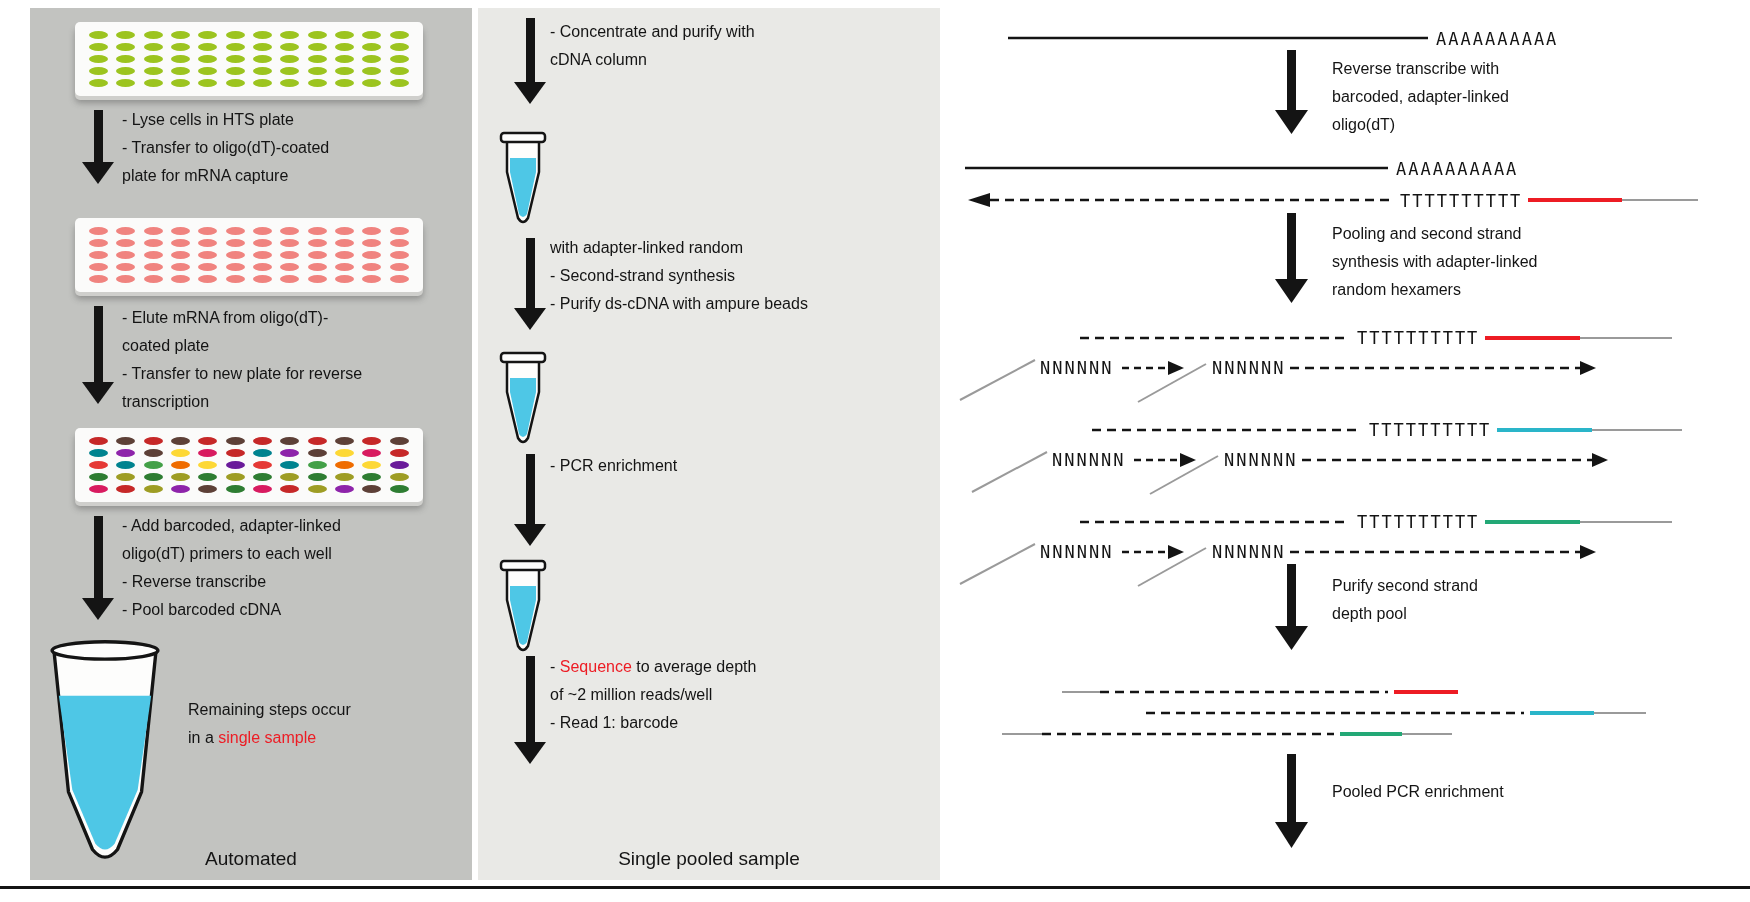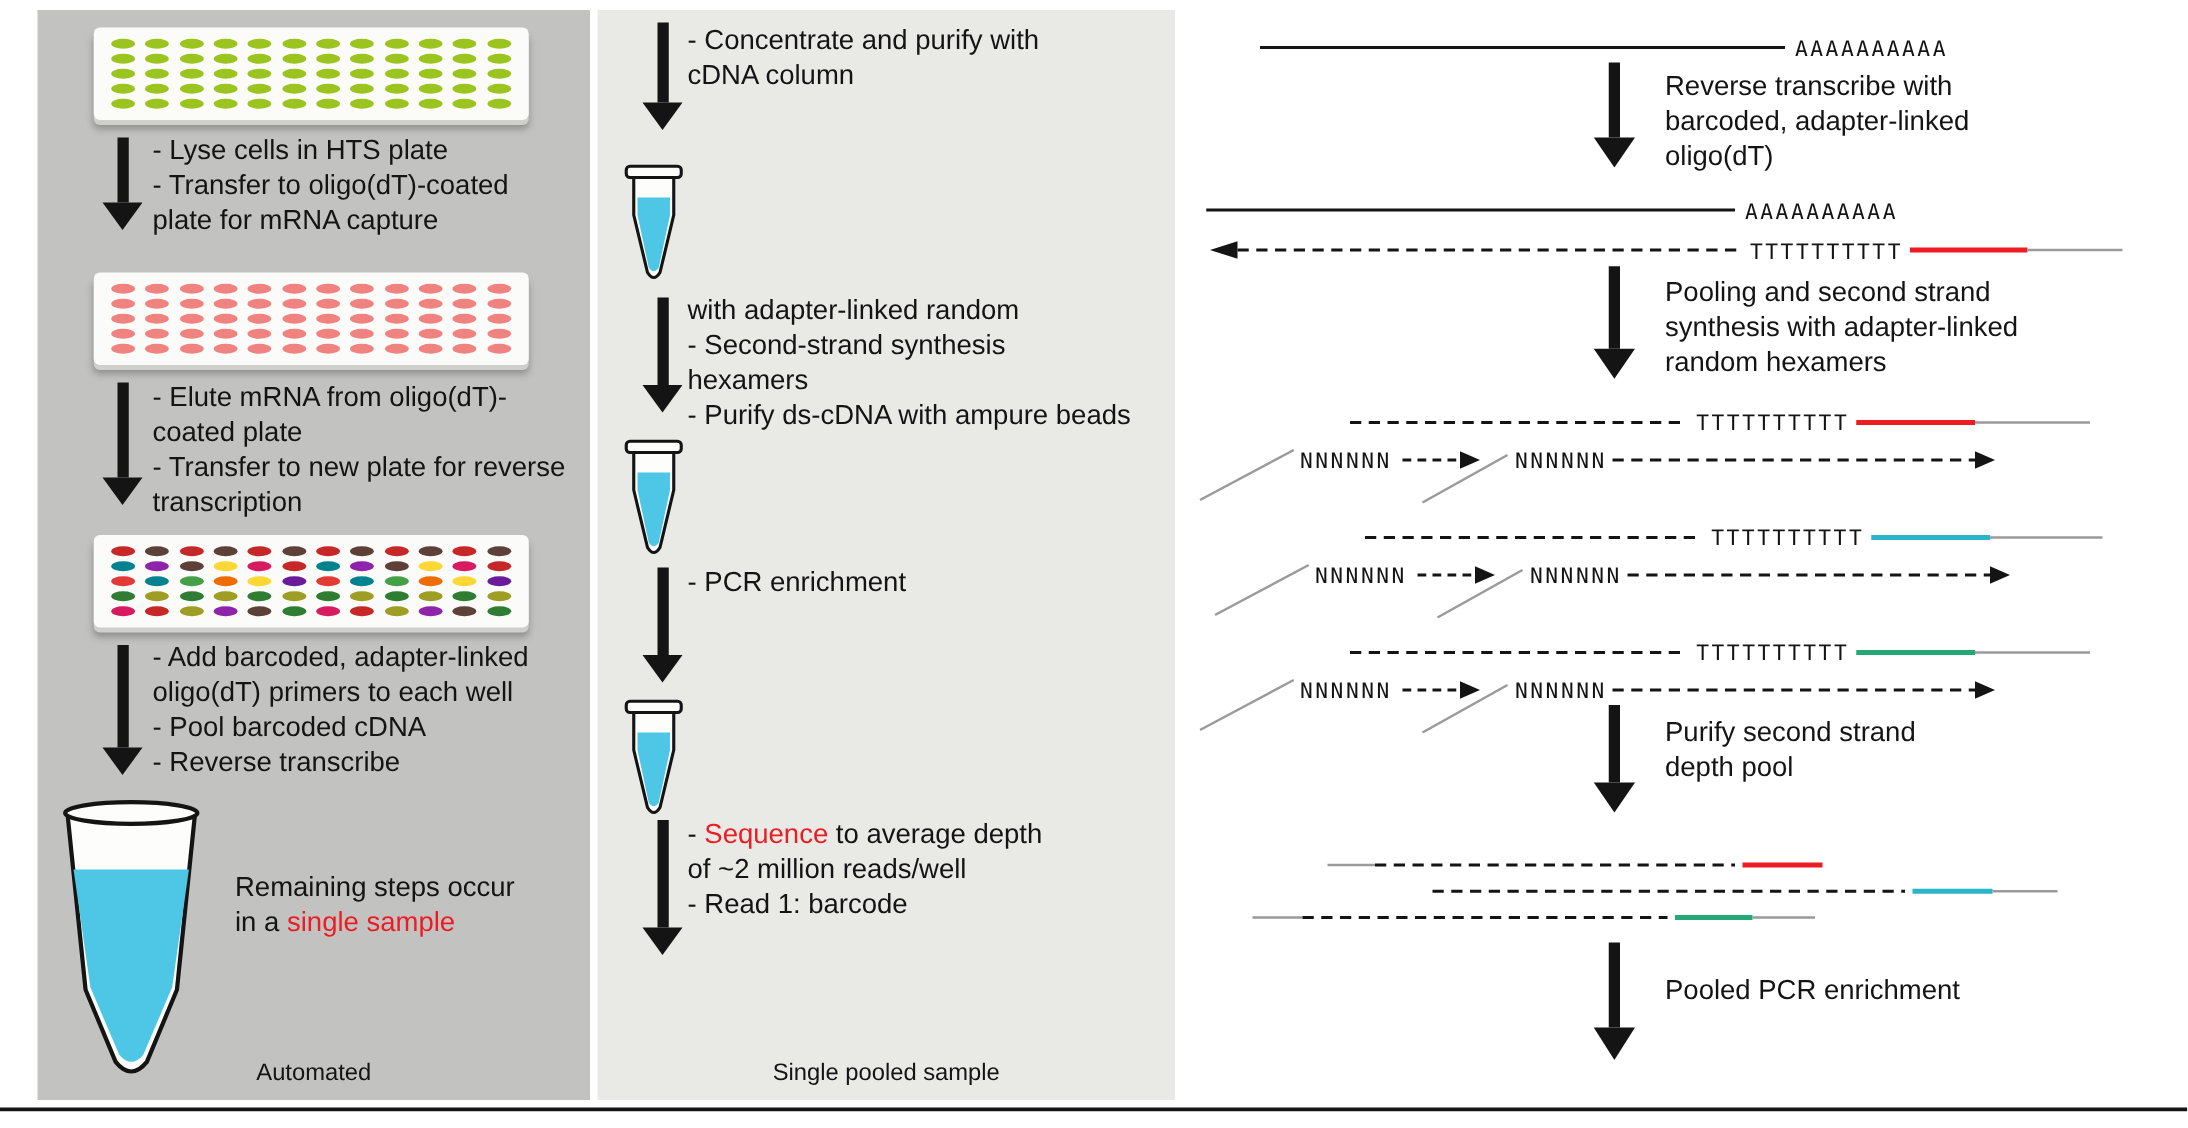--- a/index.html
+++ b/index.html
@@ -3,21 +3,21 @@
 <meta charset="utf-8">
 <style>
   html,body { margin:0; padding:0; background:#fff; }
   #fig {
     position:relative; width:1750px; height:902px; background:#fff;
     font-family:"Liberation Sans","DejaVu Sans",sans-serif; color:#141414; overflow:hidden;
   }
   .panel { position:absolute; top:8px; height:872px; }
   #left-panel  { left:30px;  width:442px; background:#c2c3c0; }
   #middle-panel{ left:478px; width:462px; background:#e9e9e6; }
-  .txt { position:absolute; font-size:22px; line-height:28px; white-space:nowrap; }
+  .txt { position:absolute; font-size:16px; line-height:28px; white-space:nowrap; }
   .panel-label { position:absolute; left:0; right:0; top:840px; text-align:center; font-size:19px; }
   .v-arrow { position:absolute; width:32px; display:flex; flex-direction:column; align-items:center; }
   .v-arrow .shaft { width:9px; background:#141414; }
   .v-arrow .head { width:0; height:0; border-left:16px solid transparent; border-right:16px solid transparent; border-top:22px solid #141414; }
   .plate {
     position:absolute; width:348px; height:74px; background:#fbfbfa; border-radius:5px;
     box-shadow:0 4px 0 #cfcfcc, 0 7px 6px rgba(50,50,50,.35);
     display:grid; grid-template-columns:repeat(12,1fr); grid-template-rows:repeat(5,1fr);
     align-items:center; justify-items:center; padding:7px 10px; box-sizing:border-box;
   }
@@ -243,22 +243,22 @@
         <i style="background: rgb(46, 125, 50);"></i>
       </div>
 
     <div class="v-arrow" style="left:52px;top:508px">
       <div class="shaft" style="height:82px"></div>
       <div class="head"></div>
     </div>
     <div class="txt" style="left:92px;top:504px">
       <div>- Add barcoded, adapter-linked</div>
       <div>oligo(dT) primers to each well</div>
+      <div>- Reverse transcribe</div>
       <div>- Pool barcoded cDNA</div>
-      <div>- Reverse transcribe</div>
     </div>
 
     <svg class="tube-l" style="left:12px;top:628px" width="126" height="226" viewBox="0 0 130 235">
       <path d="M12,16 L27,162 L52,222 Q65,238 78,222 L103,162 L118,16 Z" fill="#fdfdfc" stroke="#141414" stroke-width="3.5" stroke-linejoin="round"></path>
       <path d="M17,62 L31,160 L55,216 Q65,228 75,216 L99,160 L113,62 Z" fill="#4ec7e6"></path>
       <ellipse cx="65" cy="15" rx="55" ry="9" fill="#fdfdfc" stroke="#141414" stroke-width="3.5"></ellipse>
     </svg>
 
     <div class="txt" style="left:158px;top:688px">
       <div>Remaining steps occur</div>
@@ -285,21 +285,20 @@
       <rect x="3" y="3" width="44" height="9" rx="3" fill="#fdfdfc" stroke="#141414" stroke-width="2.5"></rect>
     </svg>
 
     <div class="v-arrow" style="left:36px;top:230px">
       <div class="shaft" style="height:70px"></div>
       <div class="head"></div>
     </div>
     <div class="txt" style="left:72px;top:226px">
       <div>with adapter-linked random</div>
       <div>- Second-strand synthesis</div>
-      <div>hexamers</div>
       <div>- Purify ds-cDNA with ampure beads</div>
     </div>
 
     <svg class="tube-s" style="left:20px;top:342px" width="50" height="100" viewBox="0 0 50 100">
       <path d="M9,11 L9,42 L20,88 Q25,96 30,88 L41,42 L41,11 Z" fill="#fdfdfc" stroke="#141414" stroke-width="2.5" stroke-linejoin="round"></path>
       <path d="M12,28 L12,42 L21,84 Q25,90 29,84 L38,42 L38,28 Z" fill="#4ec7e6"></path>
       <rect x="3" y="3" width="44" height="9" rx="3" fill="#fdfdfc" stroke="#141414" stroke-width="2.5"></rect>
     </svg>
 
     <div class="v-arrow" style="left:36px;top:446px">

